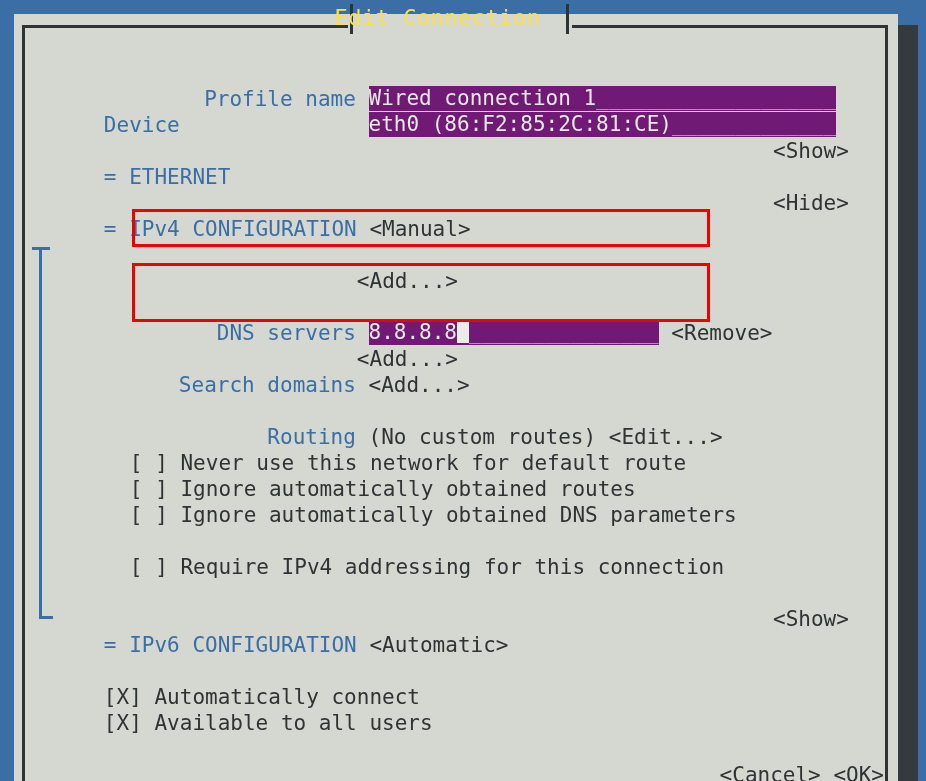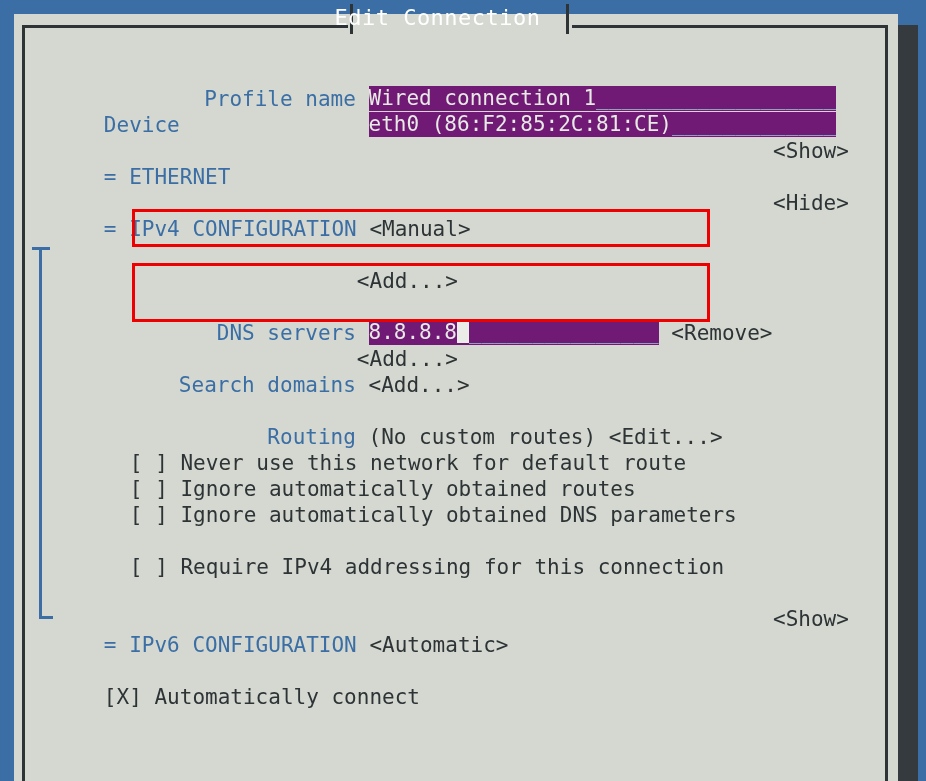--- a/index.html
+++ b/index.html
@@ -68,21 +68,21 @@
   }
   #title-bar-left-cap { left: 350px; }
   #title-bar-right-cap { left: 566px; }
 
   #dialog-title {
     position: absolute;
     left: 0;
     top: 5px;
     width: 875px;
     text-align: center;
-    color: #ffffff;
+    color: #fde047;
     font-size: 22px;
     letter-spacing: 0.5px;
     z-index: 6;
   }
 
   
   #scroll-gutter {
     position: absolute;
     left: 898px;
     top: 25px;
@@ -263,20 +263,26 @@
     </div>
 
     <div class="row" style="top:562px; left:0; width:856px;">
       <span class="marker">=</span><span> </span><span class="secthead">IPv6 CONFIGURATION</span><span> </span><span class="btn">&lt;Automatic&gt;</span>
       <span class="btn" style="position:absolute; left:745px; top:0;">&lt;Show&gt;</span>
     </div>
 
     <div class="row" style="top:614px; left:0;">
       <span>[X]</span><span> </span><span class="val">Automatically connect</span>
     </div>
-
+    <div class="row" style="top:640px; left:0;">
+      <span>[X]</span><span> </span><span class="val">Available to all users</span>
+    </div>
+
+    <div class="row" style="top:692px; left:0; width:856px; text-align:right;">
+      <span class="btn">&lt;Cancel&gt;</span><span> </span><span class="btn">&lt;OK&gt;</span>
+    </div>
 
   </div>
 
   <div class="redbox" id="redbox-addresses"></div>
   <div class="redbox" id="redbox-gateway-dns"></div>
 
 </div>
 
 </body></html>

